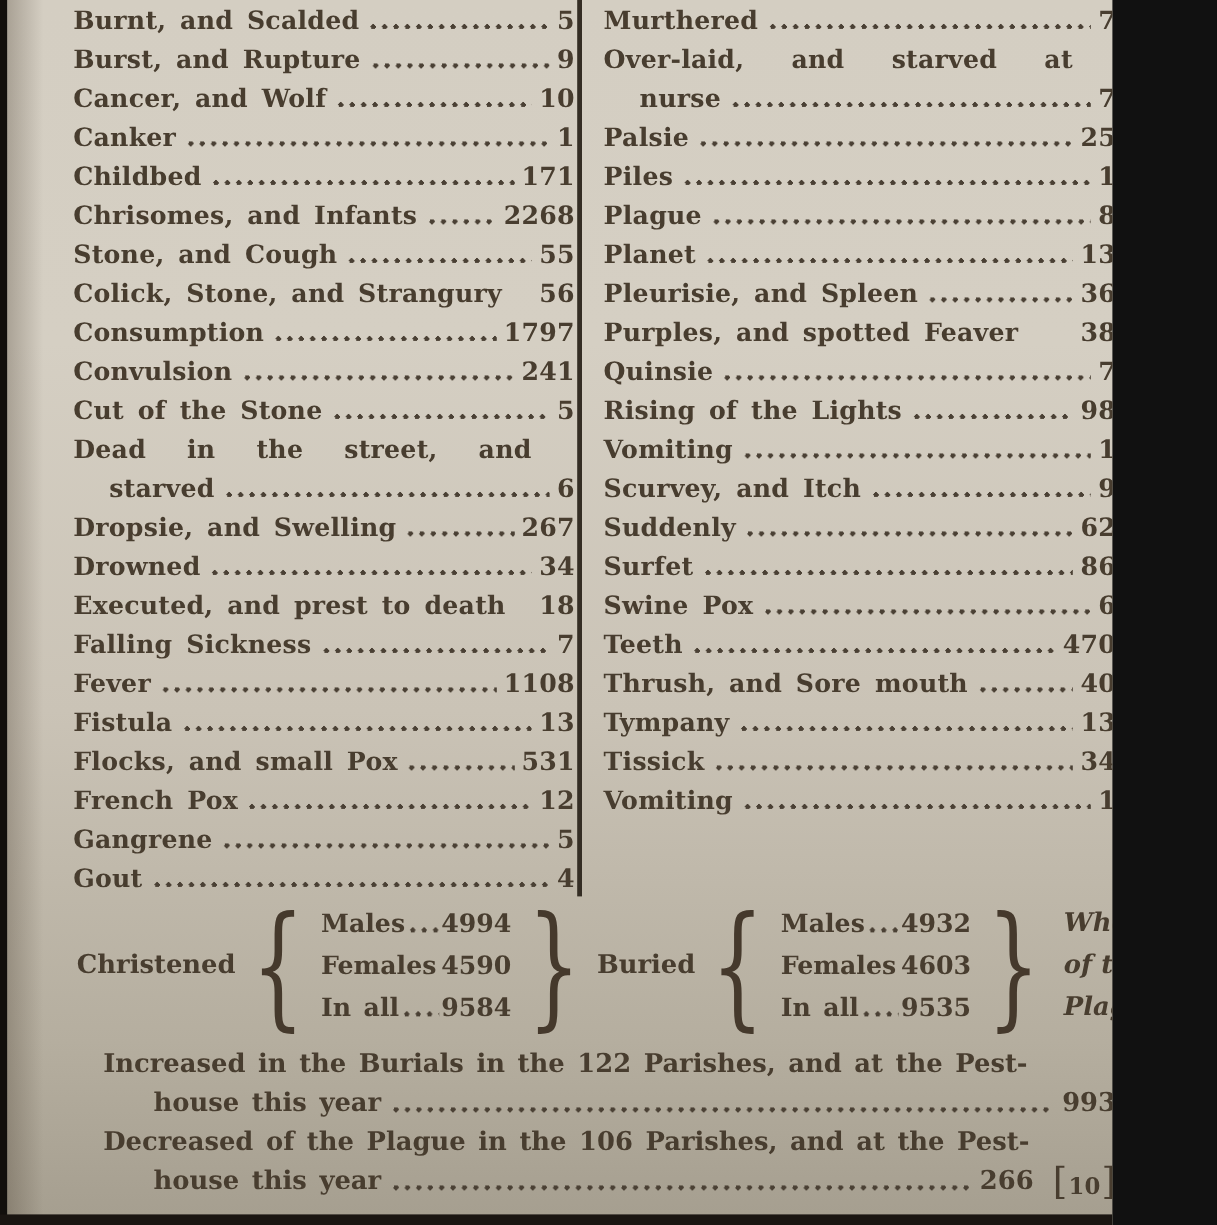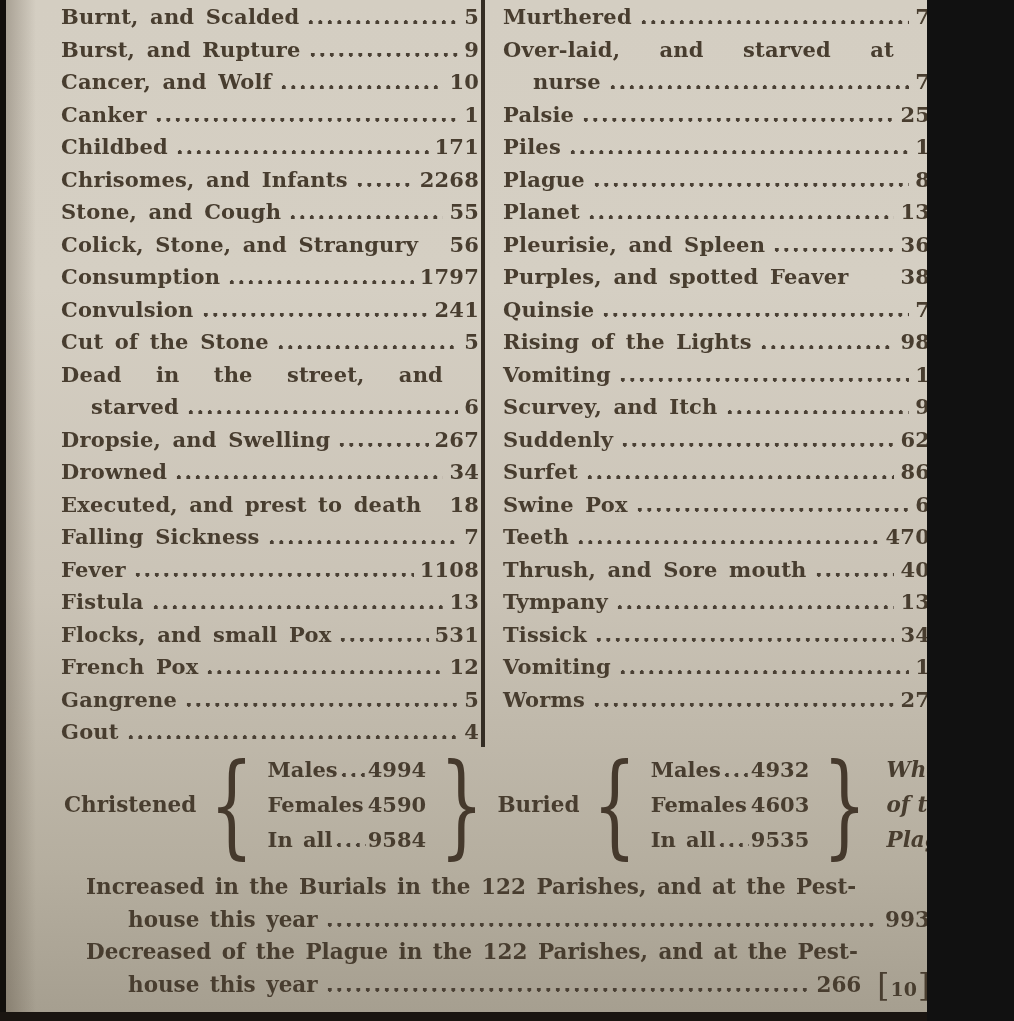--- a/index.html
+++ b/index.html
@@ -325,25 +325,20 @@
         <span class="dots"></span>
         <span class="val">34</span>
       </div>
 
       <div class="row">
         <span class="lbl">Vomiting</span>
         <span class="dots"></span>
         <span class="val">1</span>
       </div>
 
-      <div class="row">
-        <span class="lbl">Worms</span>
-        <span class="dots"></span>
-        <span class="val">27</span>
-      </div>
     </div>
 
   <div class="summary">
     <span class="word">Christened</span>
     <span class="brace">{</span>
     <div class="bgroup">
 
         <div class="srow">
           <span class="lbl">Males</span>
           <span class="dots"></span>
@@ -396,21 +391,21 @@
   <div class="notes">
     <div class="bline lead-in">
       <span class="lbl">Increased in the Burials in the 122 Parishes, and at the Pest-</span>
     </div>
     <div class="bline runover">
       <span class="lbl">house this year</span>
       <span class="dots"></span>
       <span class="val">993</span>
     </div>
     <div class="bline lead-in">
-      <span class="lbl">Decreased of the Plague in the 122 Parishes, and at the Pest-</span>
+      <span class="lbl">Decreased of the Plague in the 106 Parishes, and at the Pest-</span>
     </div>
     <div class="bline runover">
       <span class="lbl">house this year</span>
       <span class="dots"></span>
       <span class="val">266</span>
       <span class="footnote">
         <span class="bk">[</span>
         <span class="n">10</span>
         <span class="bk">]</span>
       </span>

